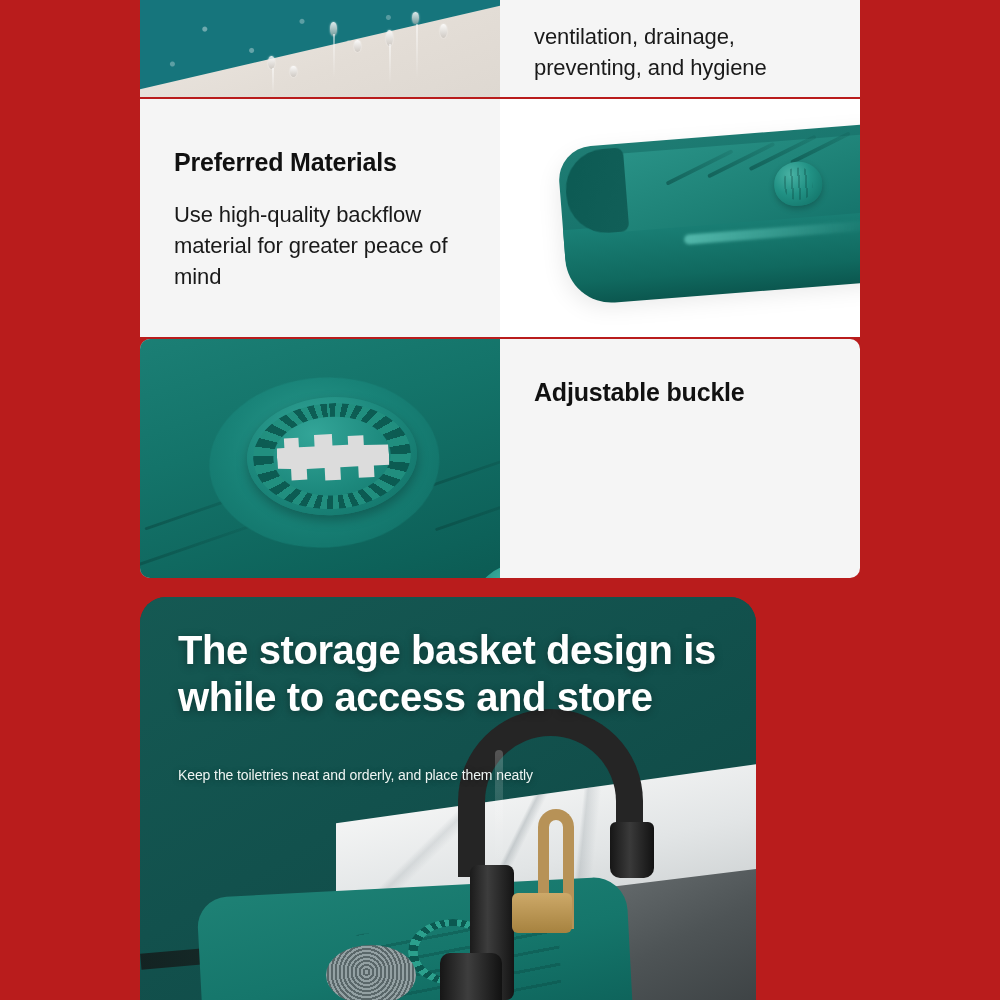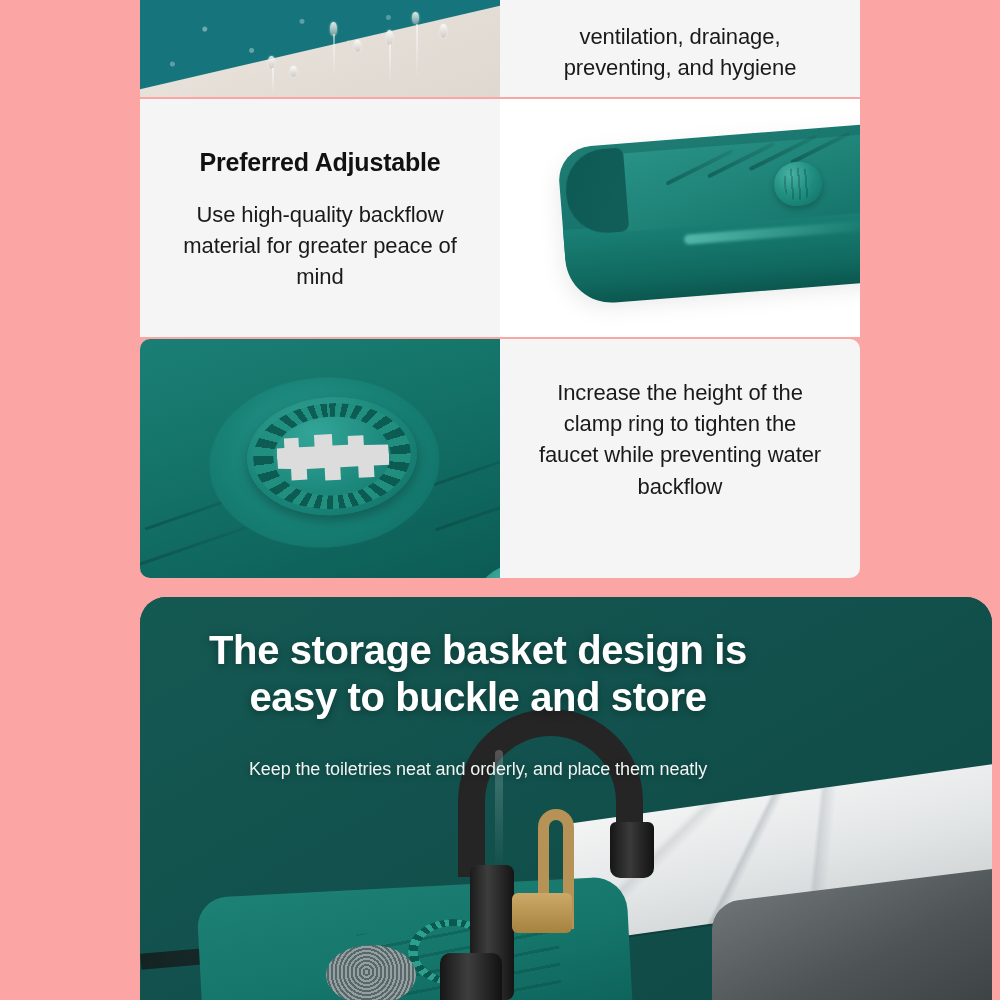--- a/index.html
+++ b/index.html
@@ -5,22 +5,21 @@
   * { margin:0; padding:0; box-sizing:border-box; }
   html, body {
     width:1000px; height:1000px;
     background:#ffffff;
     font-family:"Liberation Sans", sans-serif;
     overflow:hidden;
   }
   #page {
     position:relative;
     width:1000px; height:1000px;
-    background:#fca5a5;
-    text-align:center;
+    background:#b91c1c;
   }
 
   
   .panel { position:absolute; overflow:hidden; }
 
   
   .text-card {
     background:#f5f5f5;
     padding:28px 34px 24px 34px;
     display:flex; flex-direction:column; justify-content:flex-start;
@@ -200,21 +199,21 @@
     background:radial-gradient(circle at 38% 30%, #46b4a5 0%, #1d8d80 50%, #0d6a60 100%);
   }
   .mat-knob-br::after{
     content:""; position:absolute; inset:10px 14px;
     background:repeating-linear-gradient(88deg, rgba(7,62,56,.35) 0 3px, transparent 3px 9px);
     border-radius:40%;
   }
 
   
   #hero {
-    left:140px; top:597px; width:852px; height:403px;
+    left:140px; top:597px; width:616px; height:403px;
     background:#12514d;
     border-radius:26px 26px 0 0;
   }
   .hero-bg { position:absolute; inset:0; }
   .hero-wall {
     position:absolute; inset:0;
     background:linear-gradient(150deg,#155953 0%, #12514d 45%, #0f4743 100%);
   }
   .hero-counter {
     position:absolute; right:-10px; top:196px; width:430px; height:120px;
@@ -304,22 +303,22 @@
   }
 
   
   .hero-text { position:absolute; left:38px; top:30px; width:600px; }
   .hero-title {
     font-size:40px; font-weight:bold; color:#ffffff;
     line-height:1.18; letter-spacing:-0.4px;
     text-shadow:0 2px 8px rgba(0,0,0,.35);
   }
   .hero-sub {
-    margin-top:35px;
-    font-size:18px; color:#eef5f3; line-height:1.45;
+    margin-top:44px;
+    font-size:14px; color:#eef5f3; line-height:1.45;
     letter-spacing:-0.1px;
     text-shadow:0 1px 6px rgba(0,0,0,.35);
   }
 </style>
 </head>
 <body>
 
 <div id="page">
 
   <div class="panel" id="photo-droplets">
@@ -339,21 +338,21 @@
   </div>
 
   <div class="panel text-card" id="card-ventilation">
     <div class="card-body">
       <span>ventilation, drainage,</span><br>
       <span>preventing, and hygiene</span>
     </div>
   </div>
 
   <div class="panel text-card" id="card-materials">
-    <div class="card-title">Preferred Adjustable</div>
+    <div class="card-title">Preferred Materials</div>
     <div class="card-body">Use high-quality backflow material for greater peace of mind</div>
   </div>
 
   <div class="panel" id="photo-tray">
     <div class="tray-body">
       <div class="tray-front"></div>
       <div class="tray-inner">
         <div class="tray-ridge" style="left:78px; top:18px; width:74px;"></div>
         <div class="tray-ridge" style="left:120px; top:14px; width:74px;"></div>
         <div class="tray-ridge" style="left:162px; top:10px; width:74px;"></div>
@@ -374,21 +373,21 @@
       <div class="mat-dome"></div>
       <div class="clamp-ring">
         <div class="clamp-teeth"></div>
         <div class="clamp-hole"></div>
       </div>
       <div class="mat-knob-br"></div>
     </div>
   </div>
 
   <div class="panel text-card" id="card-buckle">
-    <div class="card-body">Increase the height of the clamp ring to tighten the faucet while preventing water backflow</div>
+    <div class="card-title">Adjustable buckle</div>
   </div>
 
   <div class="panel" id="hero">
     <div class="hero-bg">
       <div class="hero-wall"></div>
       <div class="hero-counter"></div>
       <div class="hero-sink"></div>
       <div class="hero-cab-edge"></div>
       <div class="hero-tray">
         <div class="hero-tray-lines"></div>
@@ -400,19 +399,19 @@
       <div class="faucet-spout"></div>
       <div class="faucet-col"></div>
       <div class="gold-clip"></div>
       <div class="gold-band"></div>
       <div class="faucet-base"></div>
     </div>
 
     <div class="hero-text">
       <div class="hero-title">
         <span>The storage basket design is</span><br>
-        <span>easy to buckle and store</span>
+        <span>while to access and store</span>
       </div>
       <div class="hero-sub">Keep the toiletries neat and orderly, and place them neatly</div>
     </div>
   </div>
 
 </div>
 
 </body></html>

